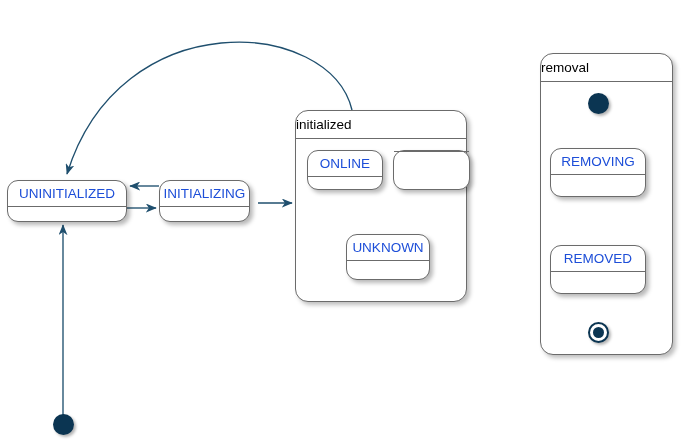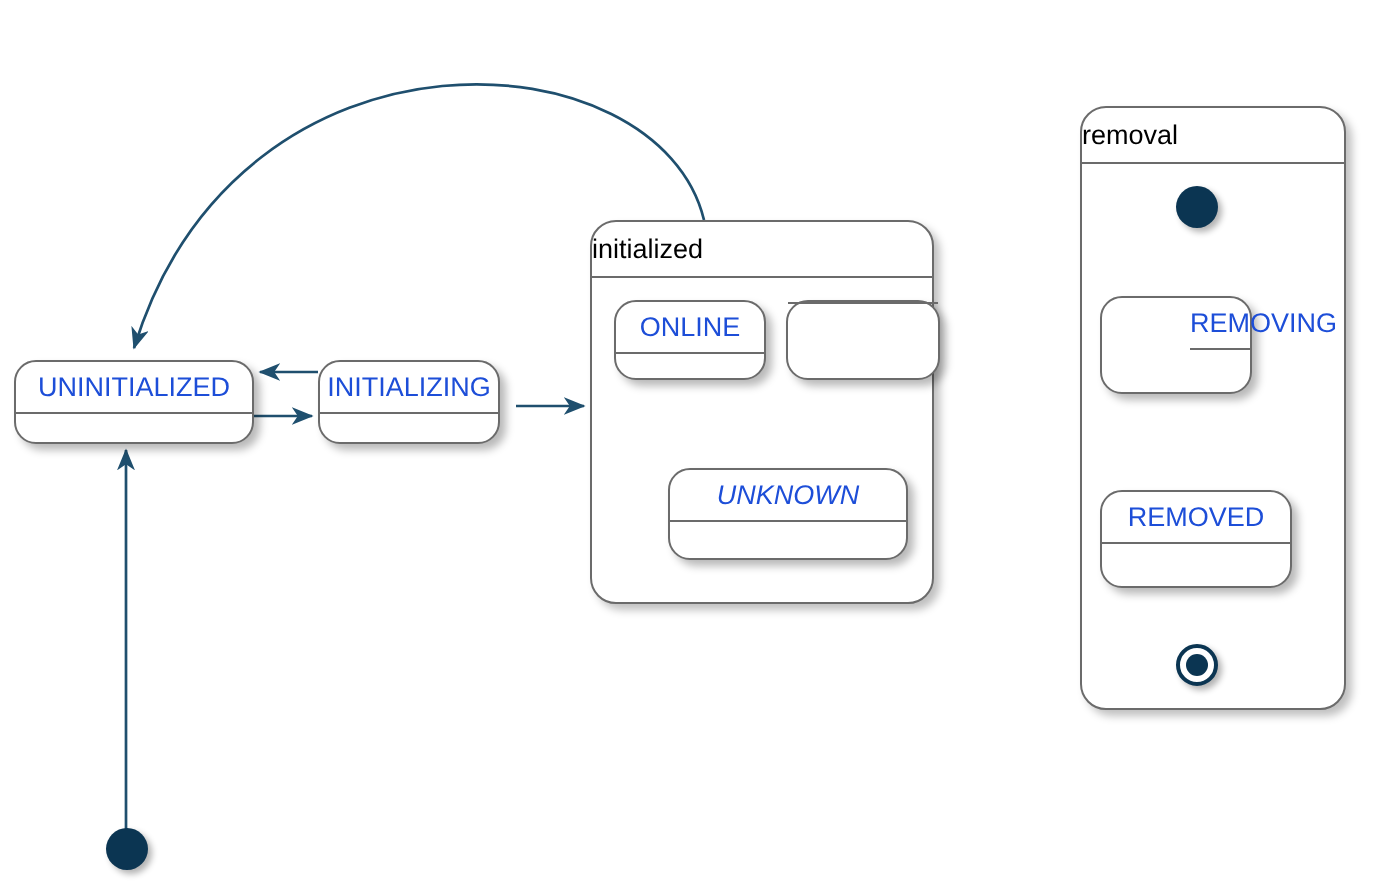--- a/index.html
+++ b/index.html
@@ -150,33 +150,33 @@
 
   <div class="state" style="left:307px; top:150px; width:76px; height:40px;">
     <span class="name">ONLINE</span>
     <div class="sep"></div>
   </div>
 
   <div class="state" style="left:393px; top:150px; width:77px; height:40px;">
     <div class="sep"></div>
   </div>
 
-  <div class="state" style="left:334px; top:234px; width:120px; height:46px;font-style:italic;">
+  <div class="state" style="left:346px; top:234px; width:84px; height:46px;">
     <span class="name">UNKNOWN</span>
     <div class="sep"></div>
   </div>
 
   <div class="composite" style="left:540px; top:53px; width:133px; height:302px;">
     <span class="title">removal</span>
     <div class="sep"></div>
   </div>
 
   <div class="start-node" style="left:588px; top:93px; width:21px; height:21px;"></div>
 
-  <div class="state" style="left:550px; top:148px; width:76px; height:49px;padding-left:44px;">
+  <div class="state" style="left:550px; top:148px; width:96px; height:49px;">
     <span class="name">REMOVING</span>
     <div class="sep"></div>
   </div>
 
   <div class="state" style="left:550px; top:245px; width:96px; height:49px;">
     <span class="name">REMOVED</span>
     <div class="sep"></div>
   </div>
 
   <div class="end-node" style="left:588px; top:322px; width:21px; height:21px;">

